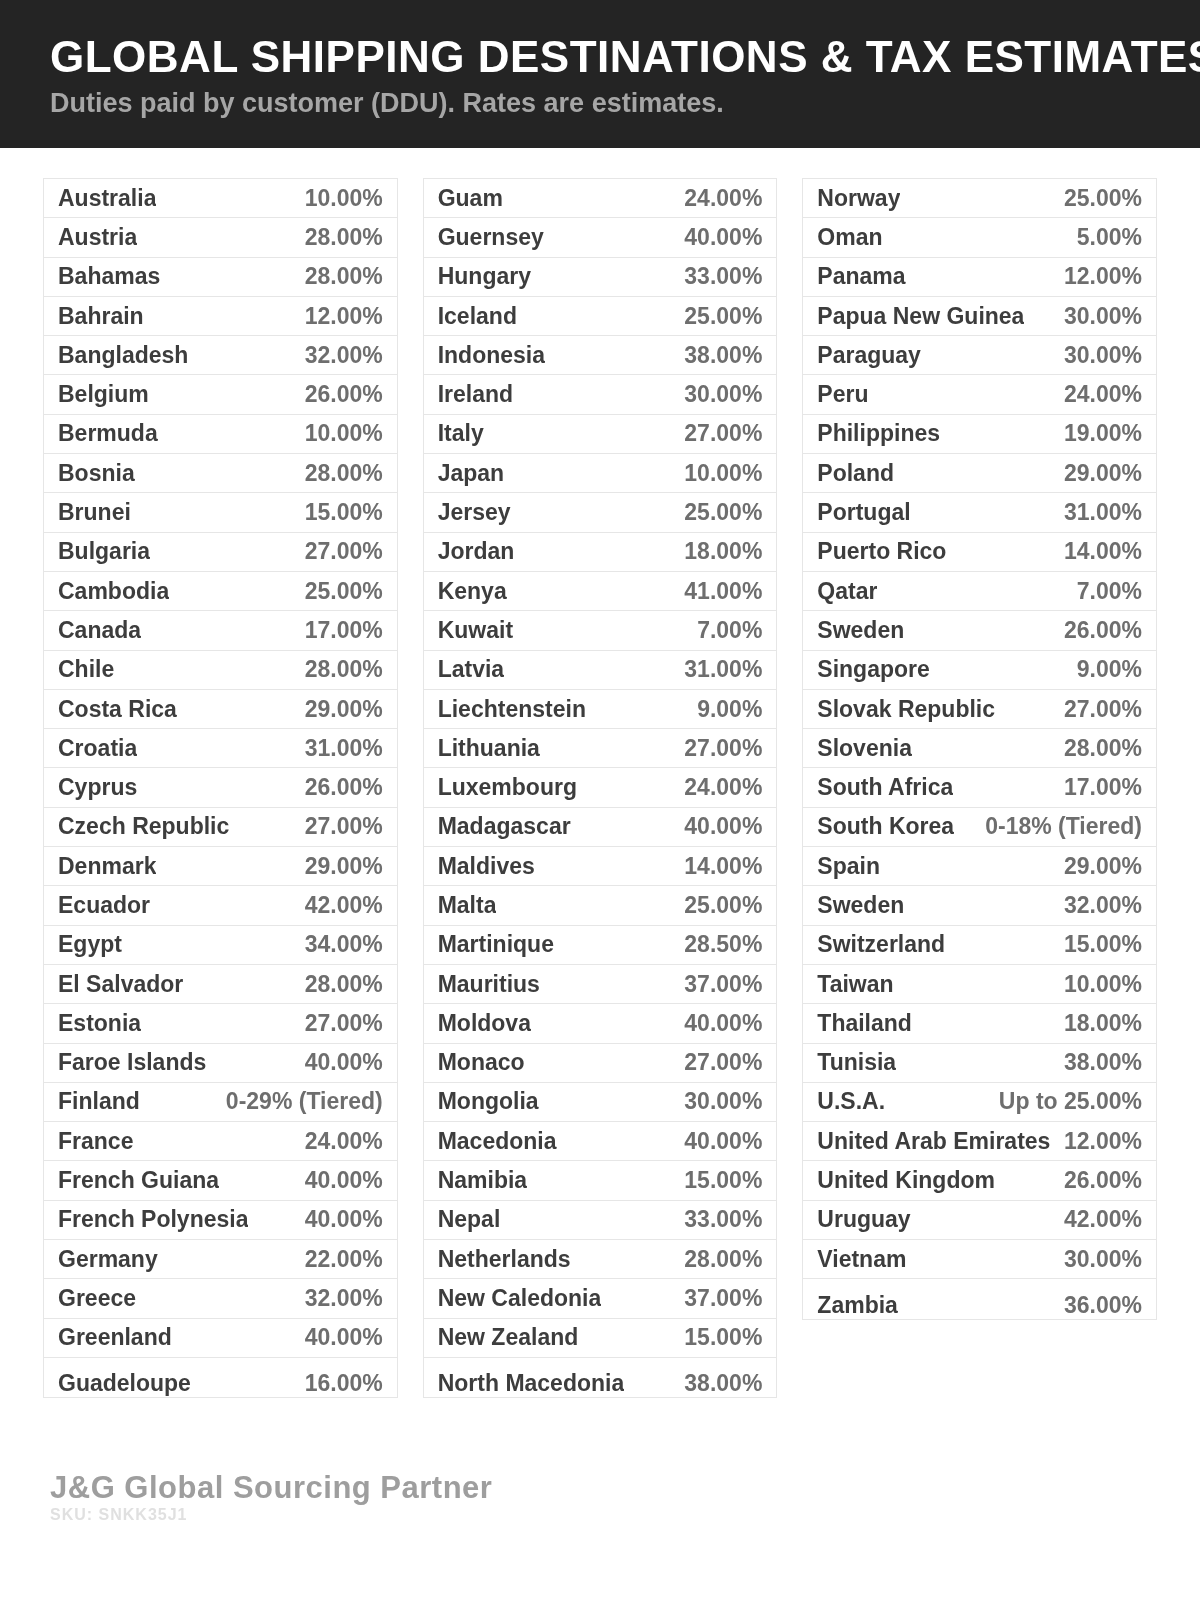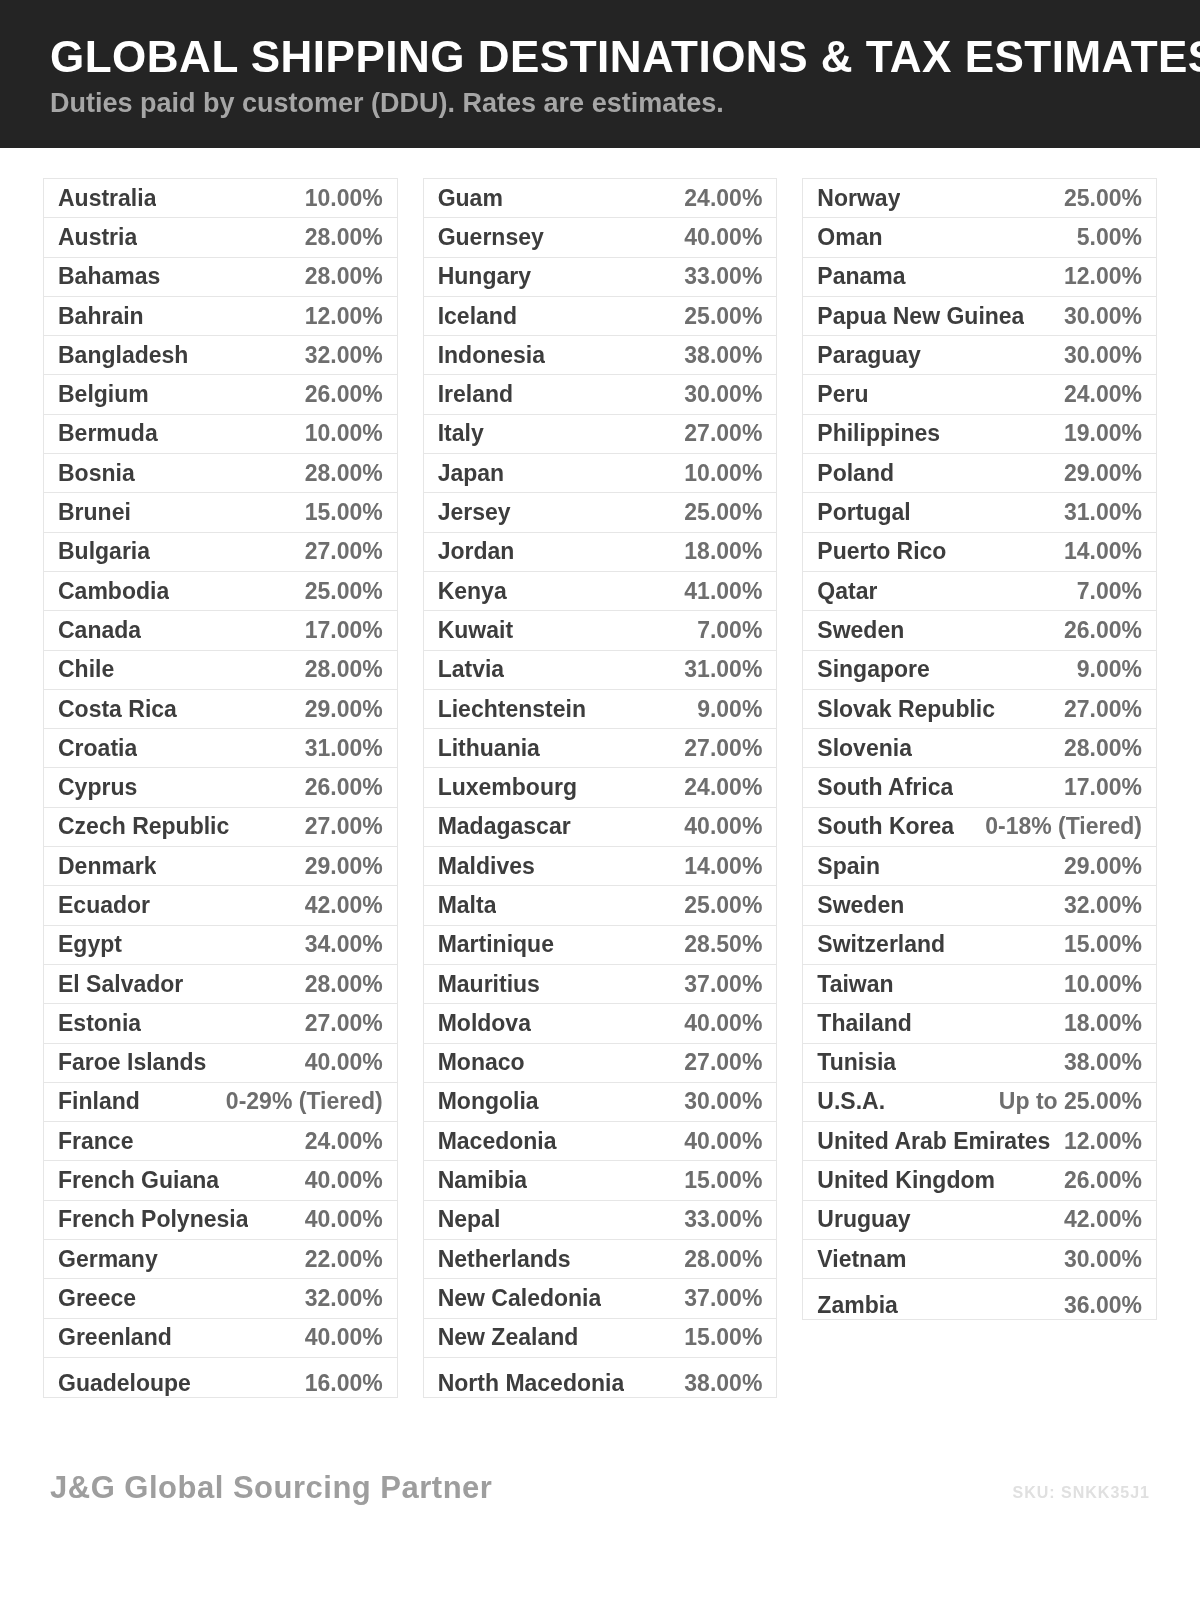--- a/index.html
+++ b/index.html
@@ -72,20 +72,21 @@
   .rate{
     color:var(--rate-text);
     white-space:nowrap;
     margin-left:8px;
   }
   .footer{
     display:flex;
     justify-content:space-between;
     align-items:baseline;
     margin:72px 50px 0 50px;
+    flex-direction:column;
   }
   .brand{
     font-size:31px;
     font-weight:bold;
     color:var(--footer-brand);
     letter-spacing:0.5px;
   }
   .sku{
     font-size:16px;
     font-weight:bold;

